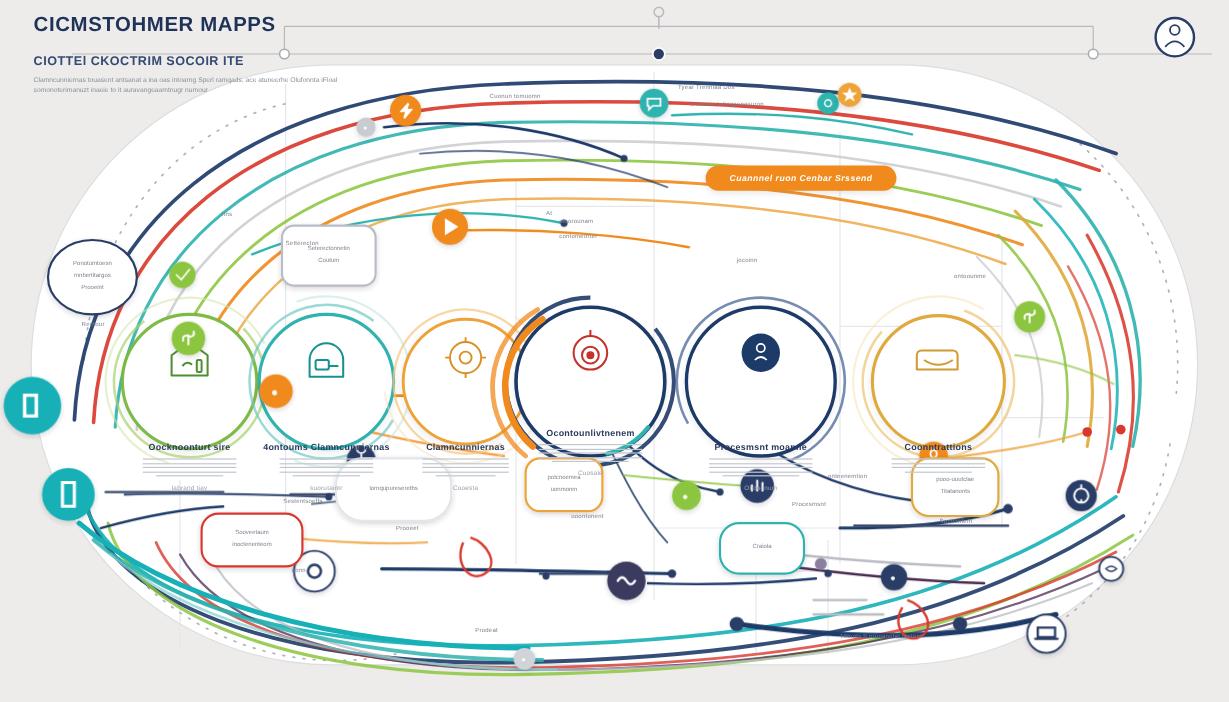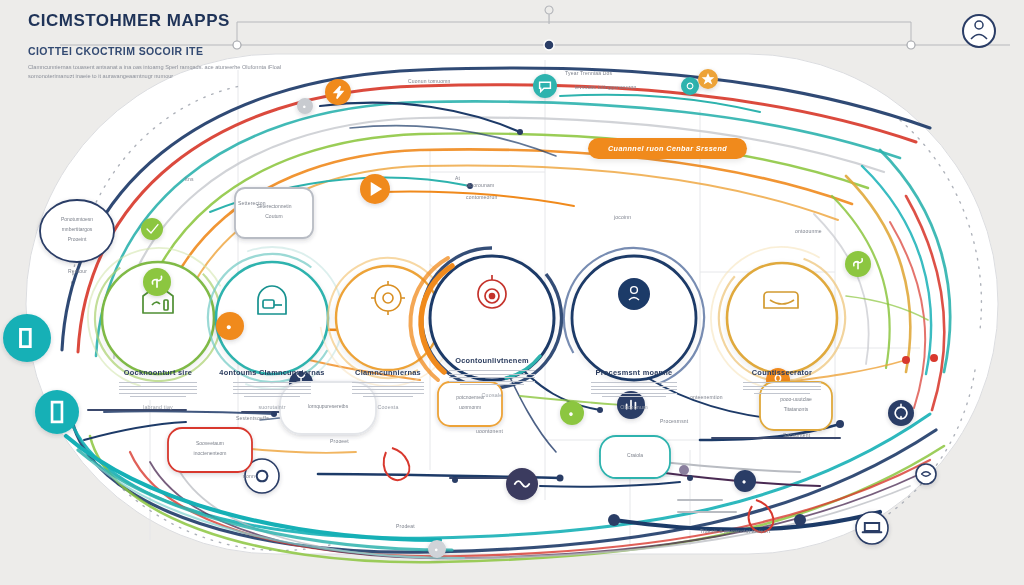--- a/index.html
+++ b/index.html
@@ -566,21 +566,21 @@
         <div class="node-lines" style="width: 86px;">
           <i style="width: 86px;"></i>
           <i style="width: 86px;"></i>
           <i style="width: 86px;"></i>
           <i style="width: 86px;"></i>
           <i style="width: 64px;"></i>
         </div>
         <div class="node-foot">Obcoonum</div>
       </div>
       <div class="node-card" style="left: 722px; top: 320px; width: 120px;">
-        <div class="node-title">Countisseerator</div>
+        <div class="node-title">Coonntrattions</div>
         <div class="node-lines" style="width: 78px;">
           <i style="width: 78px;"></i>
           <i style="width: 78px;"></i>
           <i style="width: 78px;"></i>
           <i style="width: 56px;"></i>
         </div>
       </div>
     </div>
 
   <div id="label-root">

